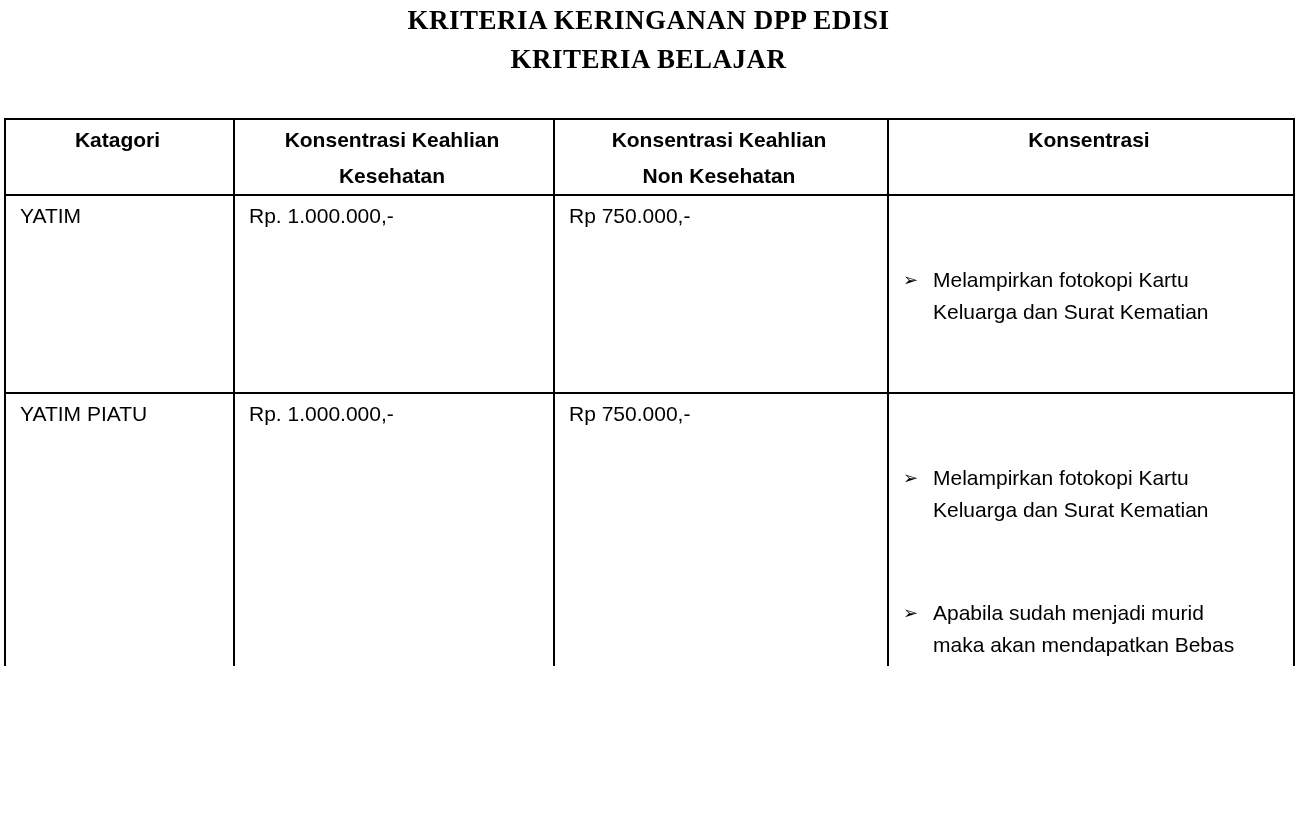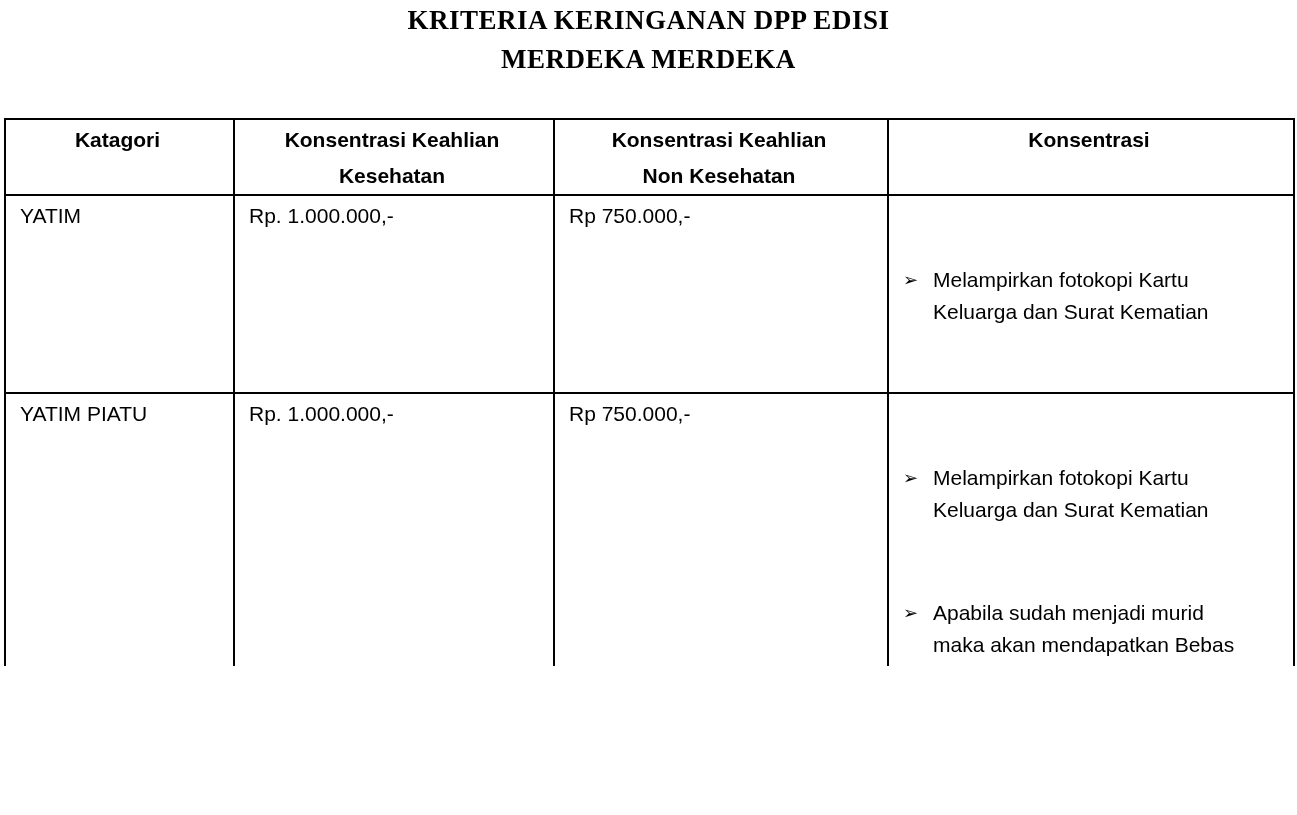--- a/index.html
+++ b/index.html
@@ -74,21 +74,21 @@
     white-space: pre-wrap;
   }
 </style>
 </head>
 <body>
 
 <div class="page">
 
   <div class="title-block">
     <div>KRITERIA KERINGANAN DPP EDISI</div>
-    <div>MERDEKA MERDEKA</div>
+    <div>KRITERIA BELAJAR</div>
   </div>
 
   <table class="doc-table">
     <colgroup>
       <col style="width:229px">
       <col style="width:320px">
       <col style="width:334px">
       <col style="width:406px">
     </colgroup>
     <thead>

